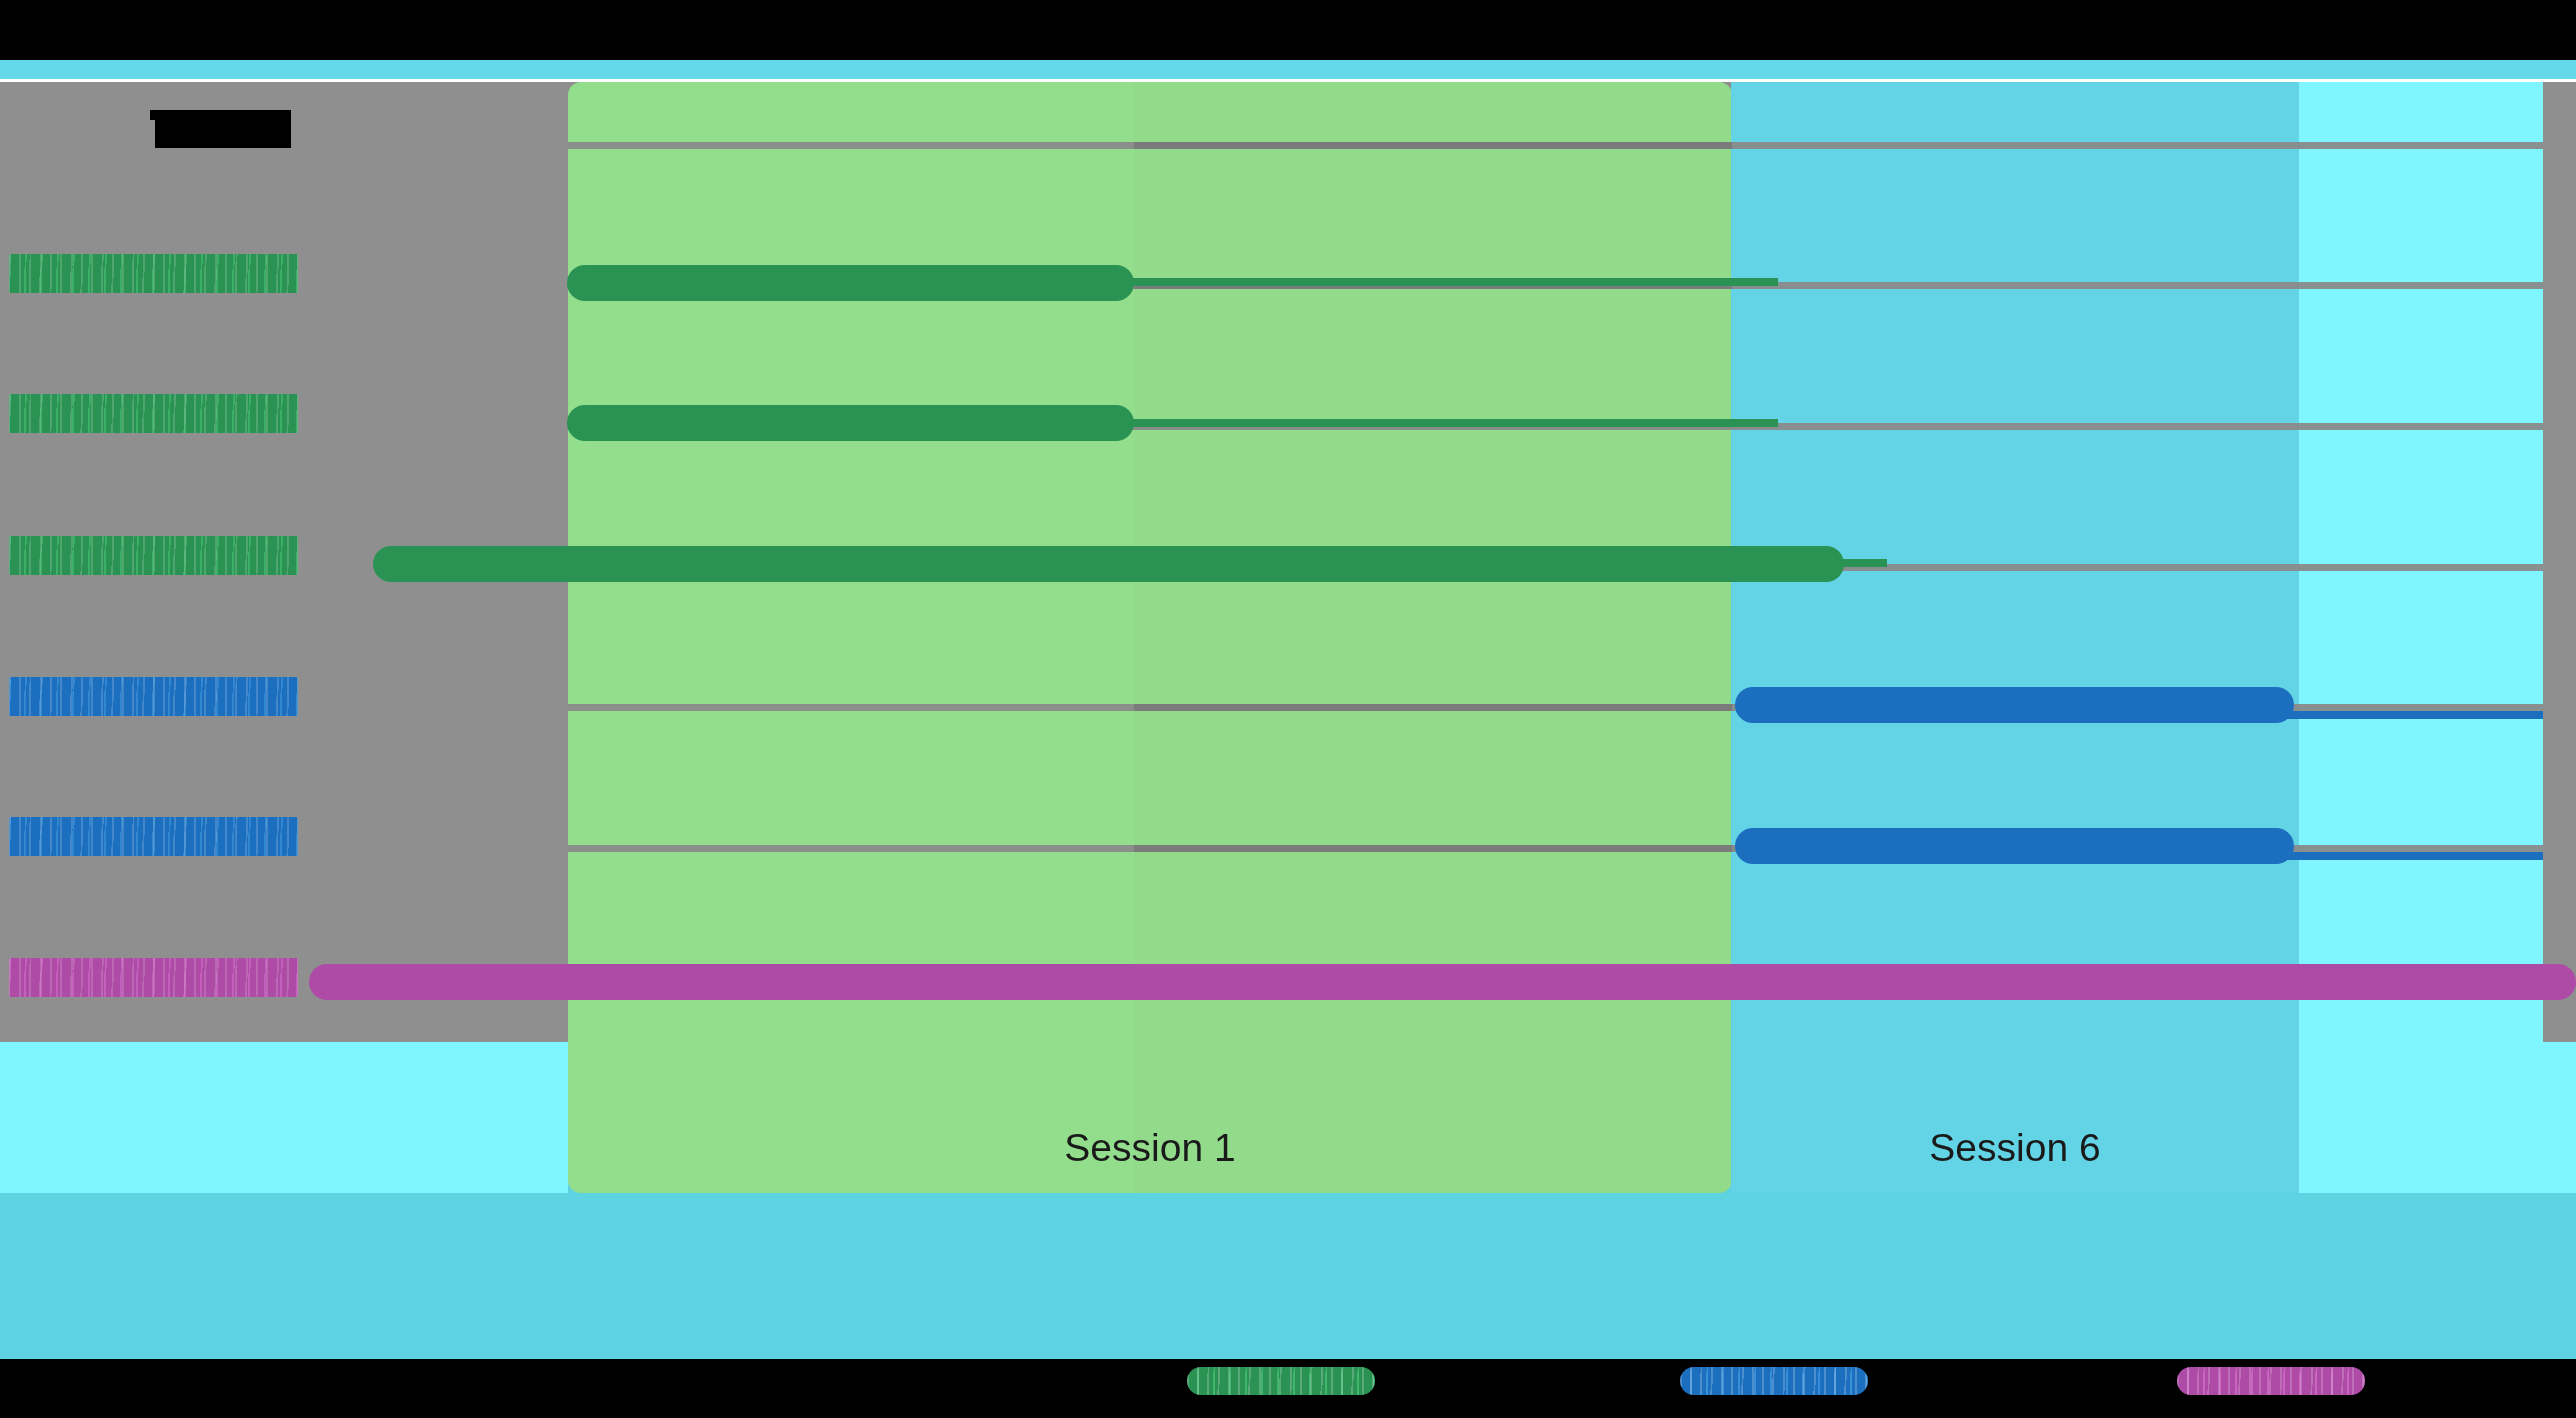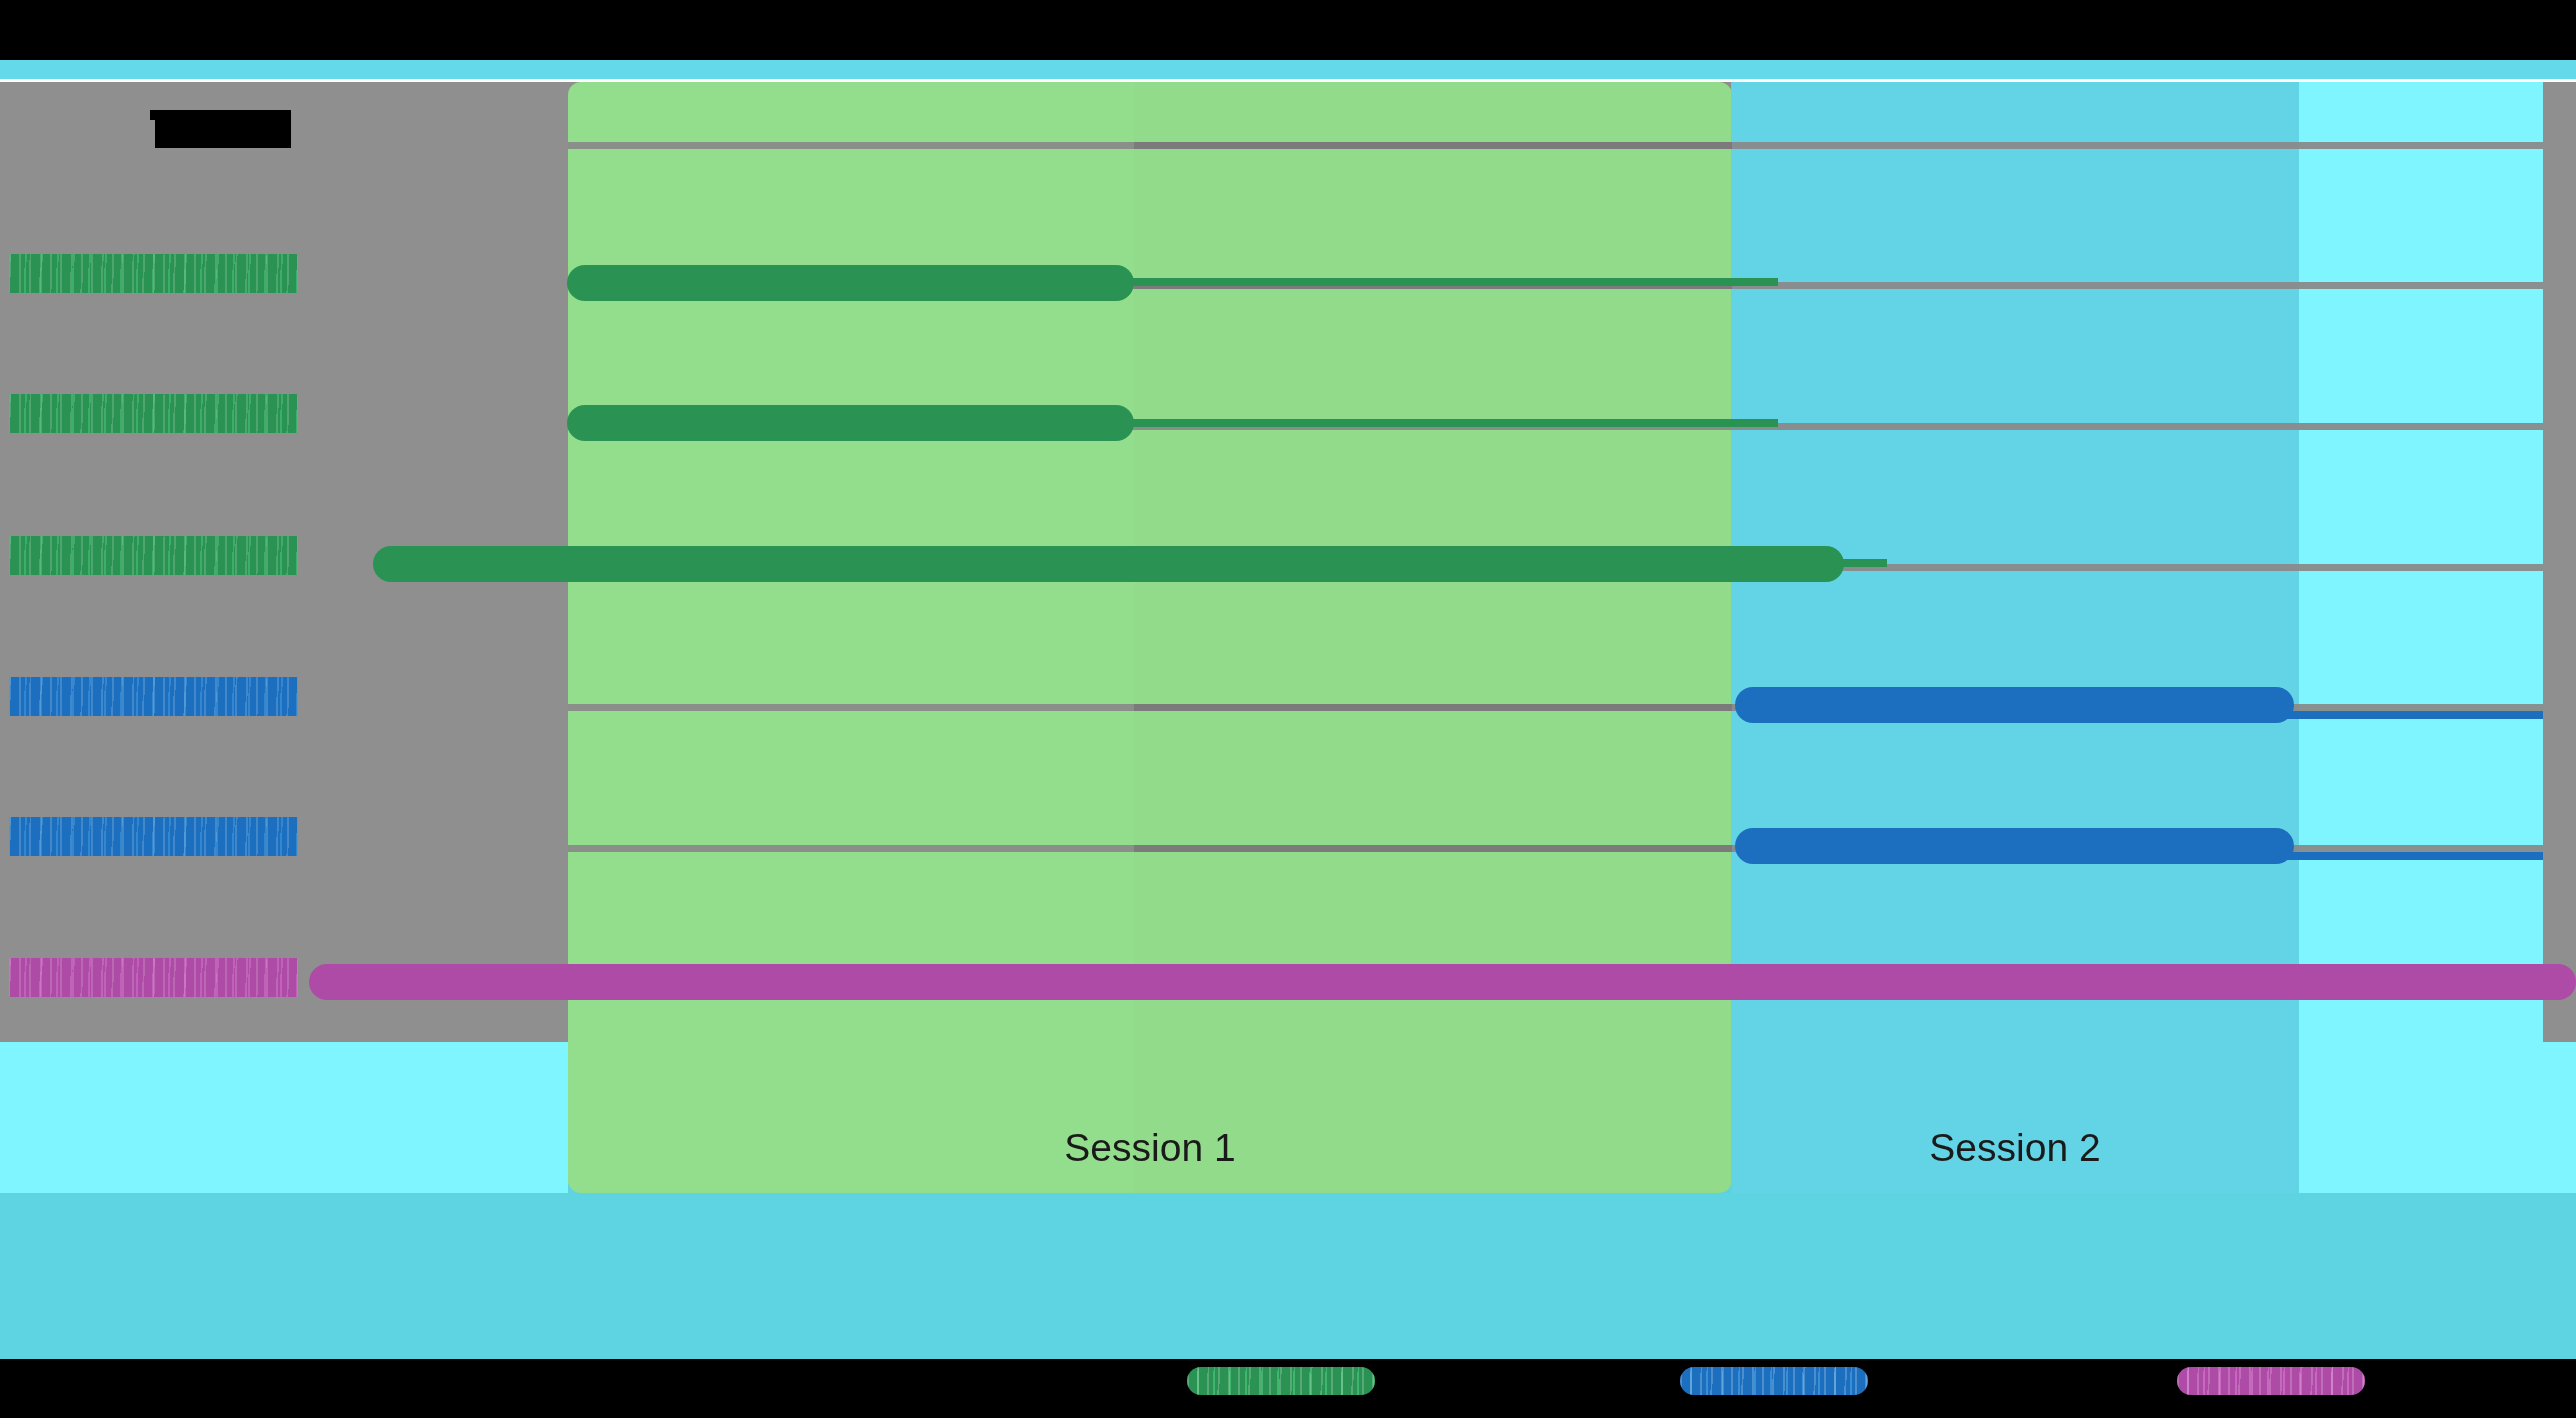--- a/index.html
+++ b/index.html
@@ -345,21 +345,21 @@
       <span class="scribble blue"></span>
       <span></span>
     </div>
     <div class="ylabel redact-purple" style="top:876px;">
       <span class="scribble purple"></span>
       <span></span>
     </div>
   </div>
 
   <div class="session-caption" id="sess1-cap">Session 1</div>
-  <div class="session-caption" id="sess2-cap">Session 2</div>
+  <div class="session-caption" id="sess2-cap">Session 6</div>
 
   <div class="legend-top-cyan"></div>
   <div class="legend">
 
     <div class="legend-item" id="legend-green">
       <span class="legend-swatch green">
         <span class="scribble"></span>
       </span>
       <span class="legend-label"></span>
     </div>

